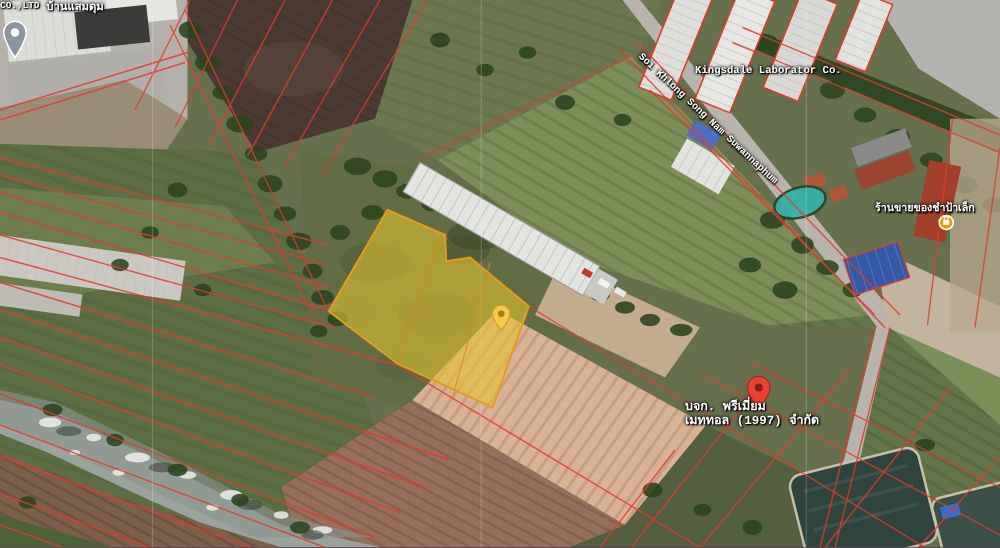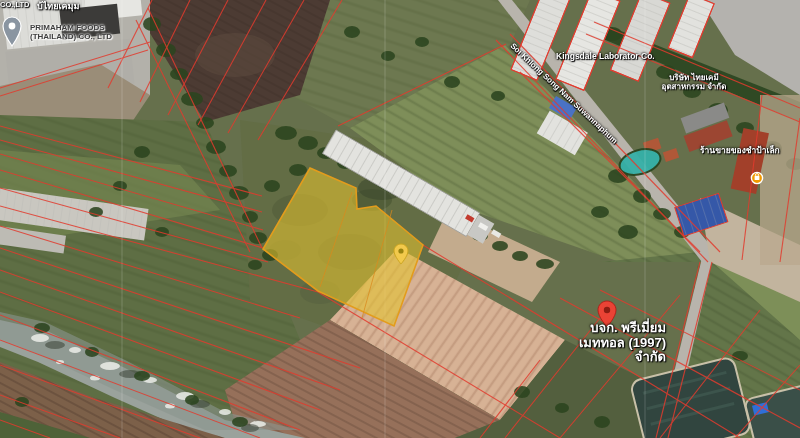--- a/index.html
+++ b/index.html
@@ -1,18 +1,18 @@
 <!DOCTYPE html>
 <html><head>
 <meta charset="utf-8">
 <style>
   html,body{margin:0;padding:0;background:#222;}
   .stage{
     position:relative;width:800px;height:438px;overflow:hidden;
-    font-family:Liberation Sans, sans-serif;cursor:grab;
+    font-family:Liberation Mono, monospace;cursor:grab;
     background:#d946ef;
   }
   .stage svg{position:absolute;left:0;top:0;}
   .lbl{
     position:absolute;color:#fff;font-weight:bold;white-space:nowrap;
     text-shadow:0 0 2px #000,0 0 3px #000,1px 1px 1px #000;
     pointer-events:auto;line-height:1.12;
   }
   .lbl.dark{
     color:#3d3d3d;
@@ -349,36 +349,28 @@
   </svg>
 
   <svg class="marker" style="left:750px;top:171px" width="14" height="14" viewBox="0 0 14 14">
     <circle cx="7" cy="7" r="5.6" fill="#f29900" stroke="#ffffff" stroke-width="1.4"></circle>
     <rect x="4.6" y="4.8" width="4.8" height="4.2" rx=".6" fill="#ffffff"></rect>
     <path d="M5.4 4.8 v-.7 a1.6 1.6 0 0 1 3.2 0 v.7" stroke="#ffffff" stroke-width=".9" fill="none"></path>
   </svg>
 
   <div class="lbl" style="left:0px;top:1px;font-size:7.5px">CO.,LTD</div>
 
-  <div class="lbl" style="left:37px;top:1px;font-size:9px">บ้ไทยเคมุม</div>
-
-  <div class="lbl dark" style="left:30px;top:24px;font-size:8px">
-    <div>PRIMAHAM FOODS</div>
-    <div>(THAILAND) CO., LTD</div>
-  </div>
+  <div class="lbl" style="left:37px;top:1px;font-size:9px">บ้านแสมดุม</div>
+
 
   <div class="lbl" style="left:514px;top:42px;font-size:8px;transform:rotate(43deg);transform-origin:left top;">Soi Khlong Song Nam Suwannaphum</div>
 
   <div class="lbl" style="left:556px;top:52px;font-size:8.5px">Kingsdale Laborator Co.</div>
 
-  <div class="lbl" style="left:648px;top:74px;width:92px;text-align:center;font-size:8px;white-space:normal">
-    <div>บริษัท ไทยเคมี</div>
-    <div>อุตสาหกรรม จำกัด</div>
-  </div>
-
-  <div class="lbl" style="left:700px;top:146px;font-size:8.5px">ร้านขายของชำป้าเล็ก</div>
-
-  <div class="lbl" style="left:548px;top:321px;width:118px;text-align:right;font-size:13px;white-space:normal">
+
+  <div class="lbl" style="left:700px;top:163px;font-size:8.5px">ร้านขายของชำป้าเล็ก</div>
+
+  <div class="lbl" style="left:548px;top:321px;width:118px;text-align:left;font-size:10px;white-space:normal">
     <div>บจก. พรีเมี่ยม</div>
     <div>เมททอล (1997) จำกัด</div>
   </div>
 
 </div>
 
 </body></html>

